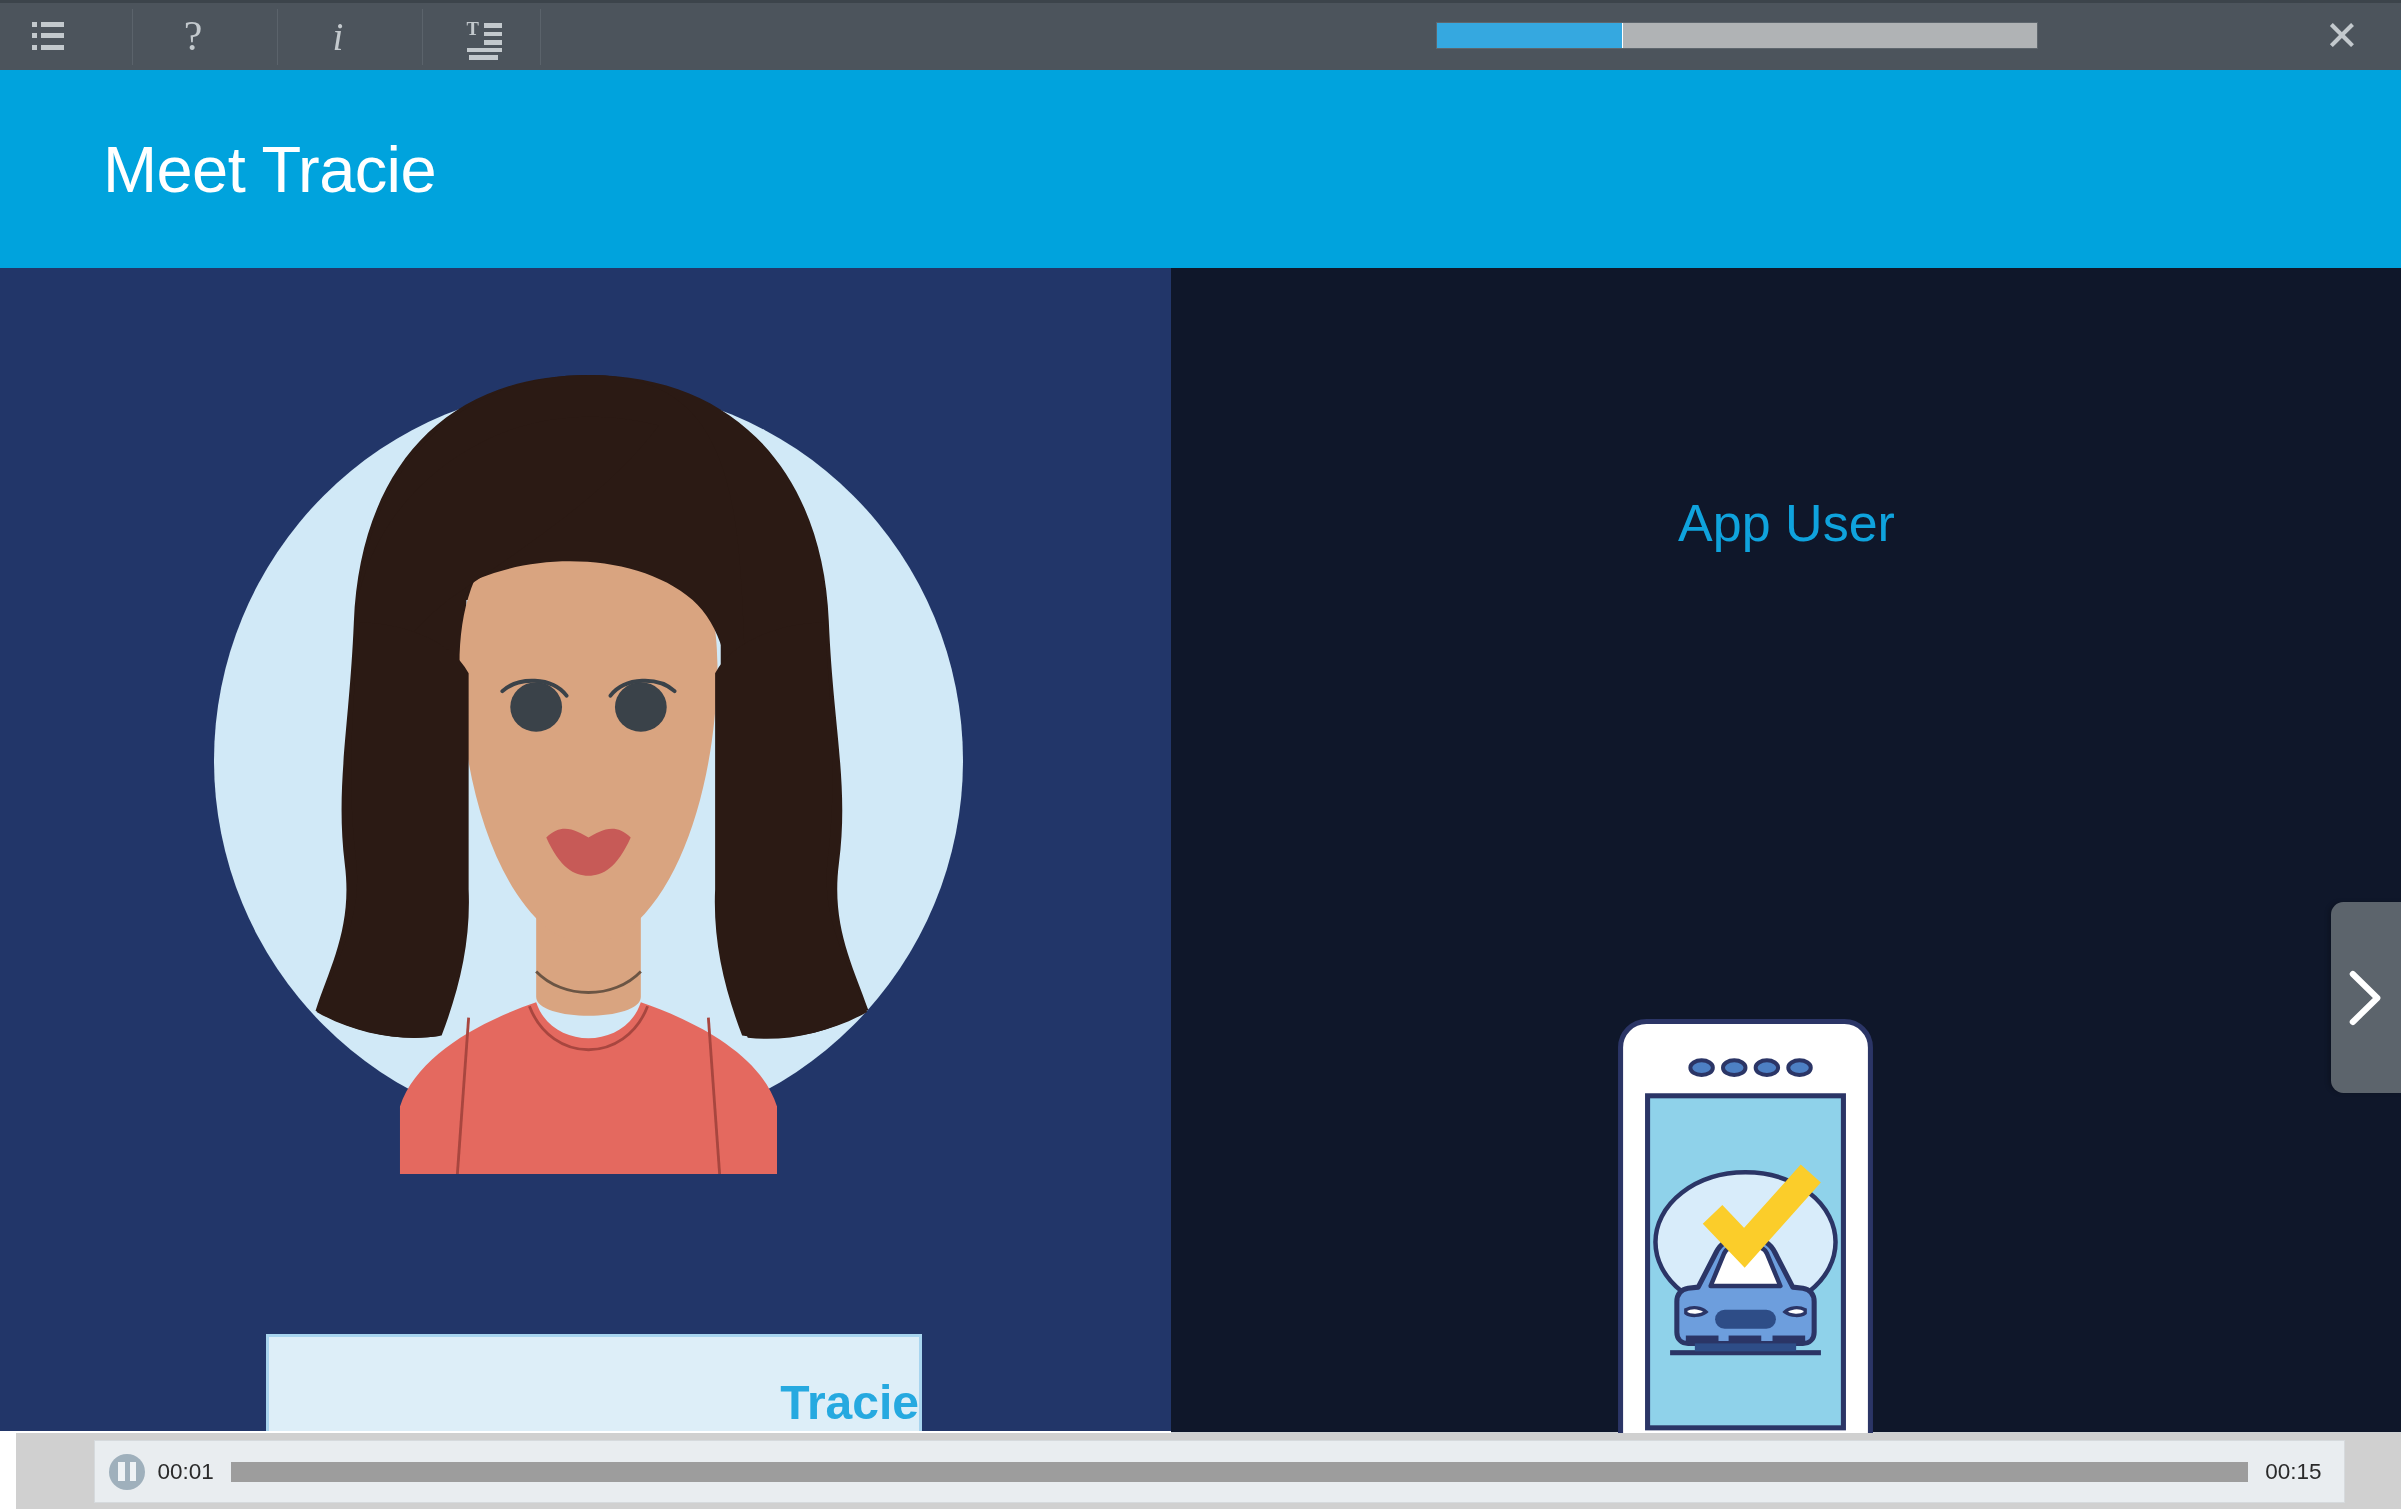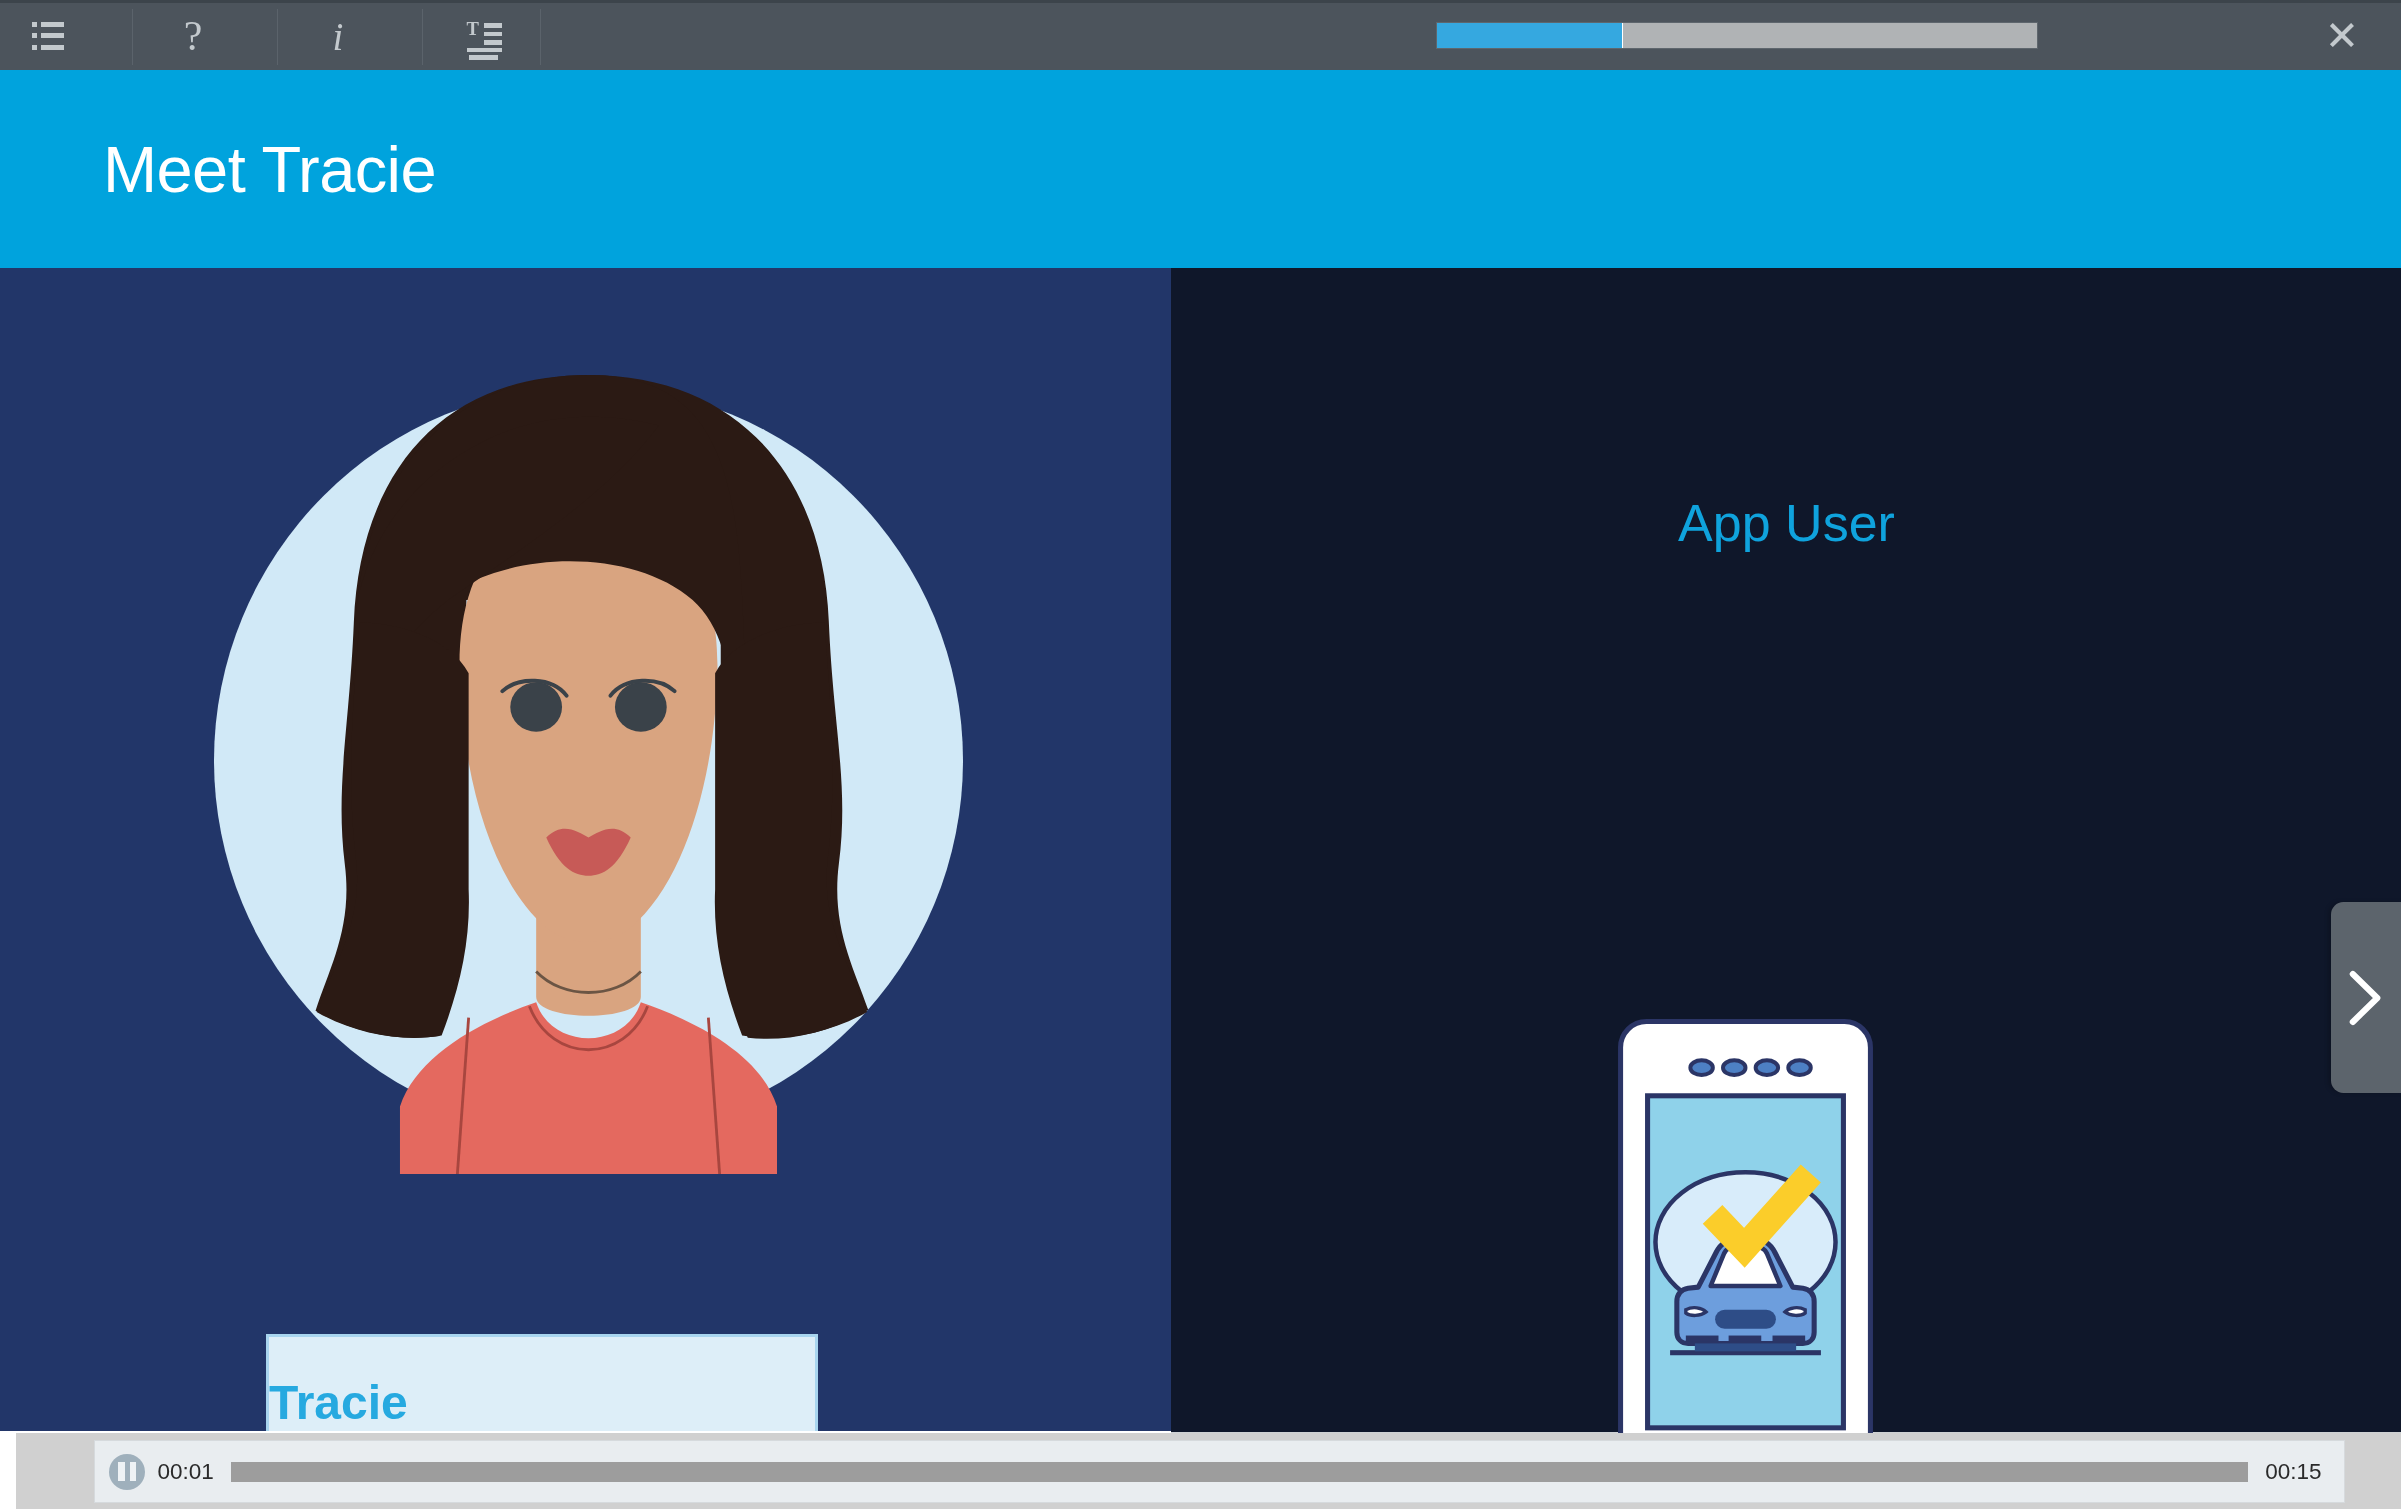--- a/index.html
+++ b/index.html
@@ -150,25 +150,25 @@
     width: 749px; height: 749px;
     border-radius: 50%;
     background: #d1e9f7;
   }
   #avatar-svg { position: absolute; left: 0; top: 0; }
 
   
   #name-plate {
     position: absolute;
     left: 266px; top: 1066px;
-    width: 552px; height: 137px;
+    width: 656px; height: 137px;
     background: #ddeef8;
     border: 3.9px solid #a8d5ef;
     box-sizing: border-box;
-    display: flex; align-items: center; justify-content: flex-start;
+    display: flex; align-items: center; justify-content: flex-end;
   }
   #name-plate-label {
     color: #26a9e0;
     font-size: 48px;
     font-weight: bold;
     letter-spacing: 0px;
   }
 
   
   #app-user-label {

